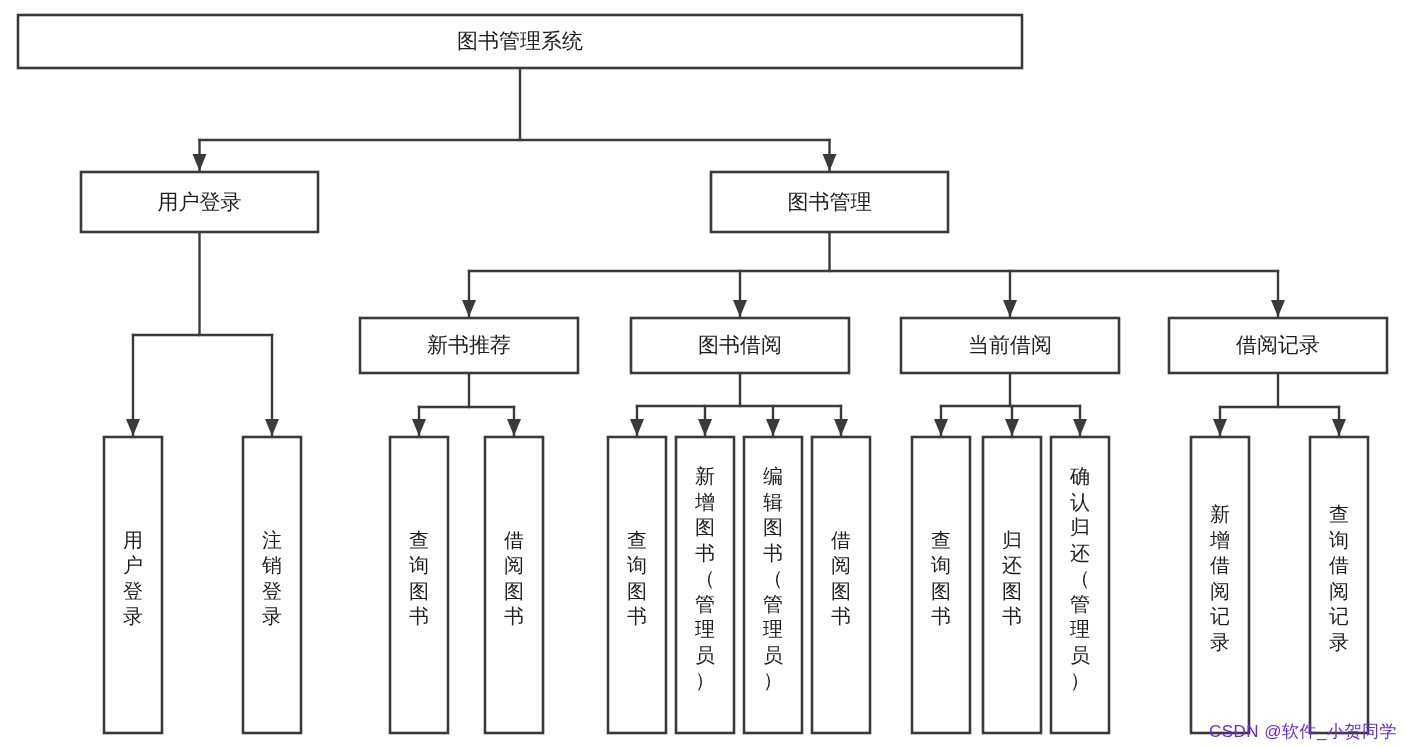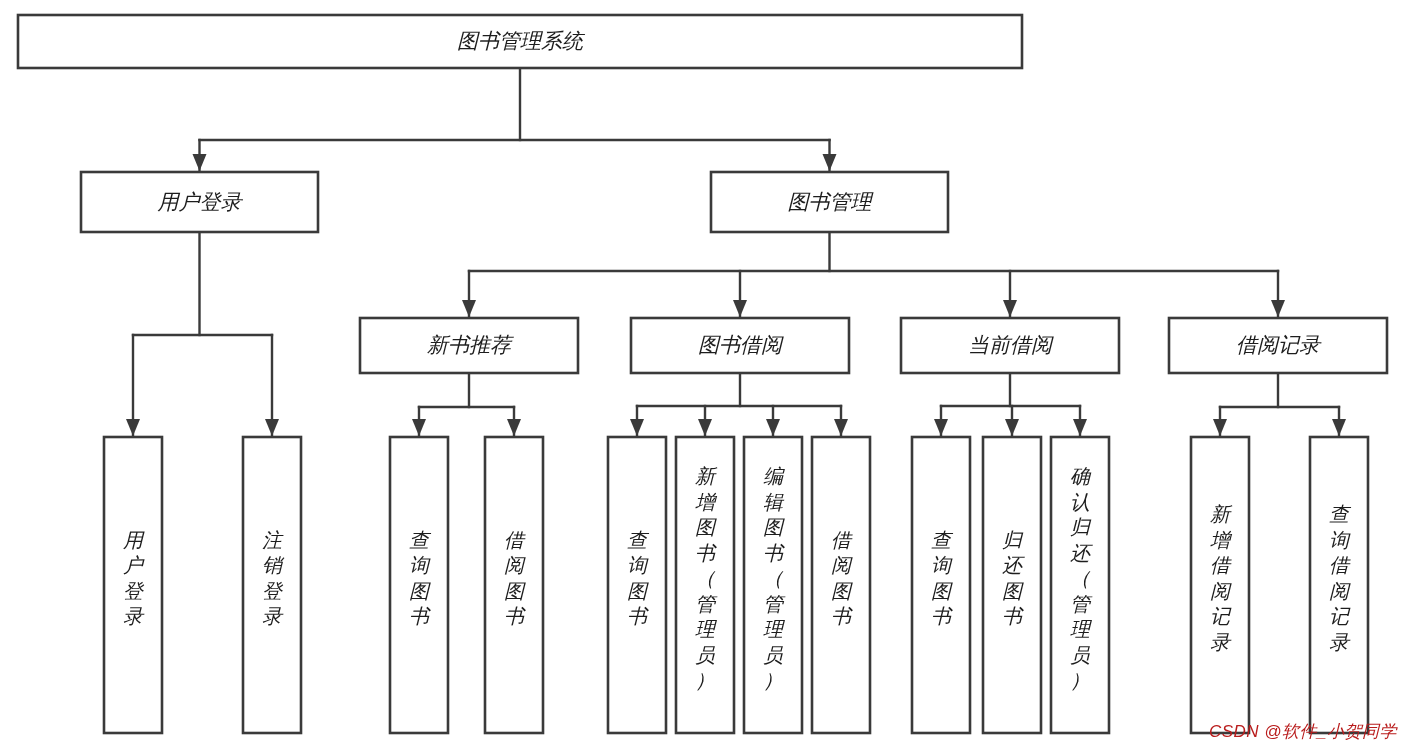--- a/index.html
+++ b/index.html
@@ -11,21 +11,20 @@
     width: 1405px;
     height: 747px;
     font-family: "Liberation Sans", "DejaVu Sans", sans-serif;
     overflow: hidden;
   }
   #diagram-root {
     position: relative;
     width: 1405px;
     height: 747px;
     background: #ffffff;
-    font-style: italic;
   }
   svg#tree-svg {
     position: absolute;
     left: 0;
     top: 0;
     width: 1405px;
     height: 747px;
   }
   .node-box {
     fill: #ffffff;
@@ -57,21 +56,21 @@
   .node-label-v {
     fill: #1d1d1d;
     font-family: "Liberation Sans", "DejaVu Sans", sans-serif;
     font-size: 20px;
     text-anchor: middle;
   }
   .watermark {
     position: absolute;
     right: 8px;
     bottom: 4px;
-    color: #b91c1c;
+    color: #6d28d9;
     font-size: 17px;
     font-family: "Liberation Sans", "DejaVu Sans", sans-serif;
     letter-spacing: 0.5px;
     white-space: nowrap;
     user-select: none;
     text-align: center;
   }
 </style>
 </head>
 <body>

